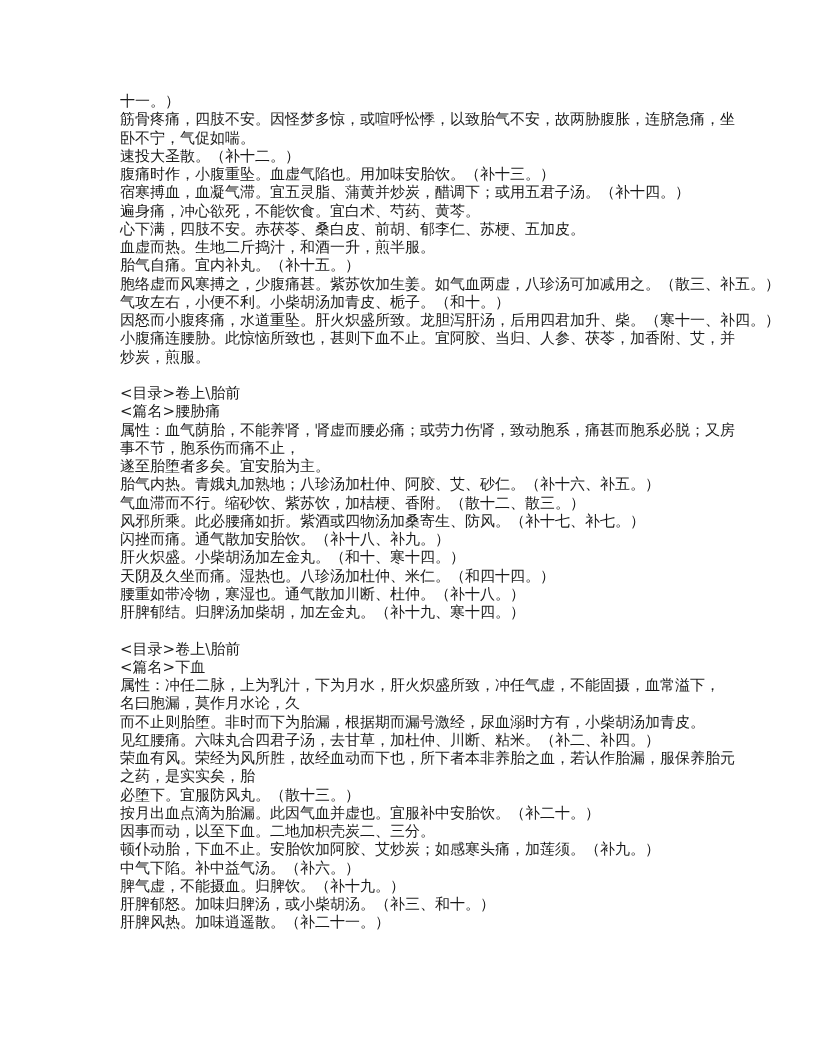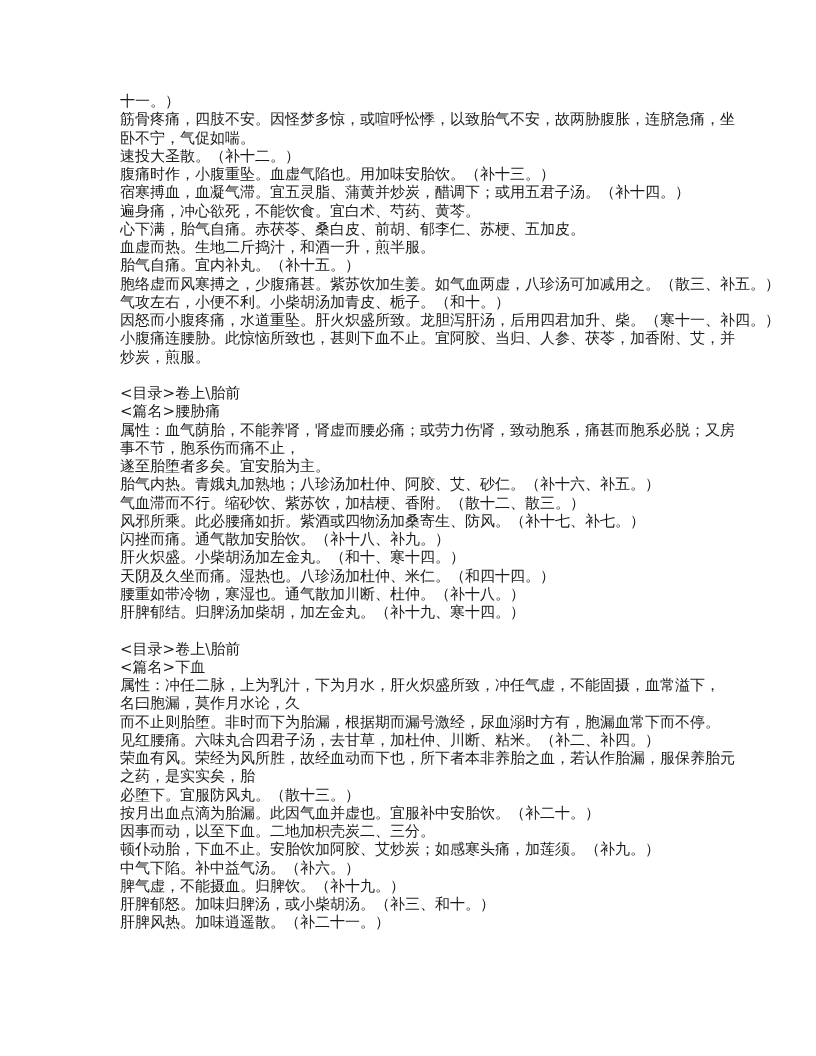--- a/index.html
+++ b/index.html
@@ -38,21 +38,21 @@
 <div class="page">
 
   <div>
     <div class="line">十一。）</div>
     <div class="line">筋骨疼痛，四肢不安。因怪梦多惊，或喧呼忪悸，以致胎气不安，故两胁腹胀，连脐急痛，坐</div>
     <div class="line">卧不宁，气促如喘。</div>
     <div class="line">速投大圣散。（补十二。）</div>
     <div class="line">腹痛时作，小腹重坠。血虚气陷也。用加味安胎饮。（补十三。）</div>
     <div class="line">宿寒搏血，血凝气滞。宜五灵脂、蒲黄并炒炭，醋调下；或用五君子汤。（补十四。）</div>
     <div class="line">遍身痛，冲心欲死，不能饮食。宜白术、芍药、黄芩。</div>
-    <div class="line">心下满，胎气自痛。赤茯苓、桑白皮、前胡、郁李仁、苏梗、五加皮。</div>
+    <div class="line">心下满，四肢不安。赤茯苓、桑白皮、前胡、郁李仁、苏梗、五加皮。</div>
     <div class="line">血虚而热。生地二斤捣汁，和酒一升，煎半服。</div>
     <div class="line">胎气自痛。宜内补丸。（补十五。）</div>
     <div class="line">胞络虚而风寒搏之，少腹痛甚。紫苏饮加生姜。如气血两虚，八珍汤可加减用之。（散三、补五。）</div>
     <div class="line">气攻左右，小便不利。小柴胡汤加青皮、栀子。（和十。）</div>
     <div class="line">因怒而小腹疼痛，水道重坠。肝火炽盛所致。龙胆泻肝汤，后用四君加升、柴。（寒十一、补四。）</div>
     <div class="line">小腹痛连腰胁。此惊恼所致也，甚则下血不止。宜阿胶、当归、人参、茯苓，加香附、艾，并</div>
     <div class="line">炒炭，煎服。</div>
   </div>
 
   <div class="blank"></div>
@@ -73,21 +73,21 @@
     <div class="line">肝脾郁结。归脾汤加柴胡，加左金丸。（补十九、寒十四。）</div>
   </div>
 
   <div class="blank"></div>
 
   <div>
     <div class="line">&lt;目录&gt;卷上\胎前</div>
     <div class="line">&lt;篇名&gt;下血</div>
     <div class="line">属性：冲任二脉，上为乳汁，下为月水，肝火炽盛所致，冲任气虚，不能固摄，血常溢下，</div>
     <div class="line">名曰胞漏，莫作月水论，久</div>
-    <div class="line">而不止则胎堕。非时而下为胎漏，根据期而漏号激经，尿血溺时方有，胞漏血常下而不停。</div>
+    <div class="line">而不止则胎堕。非时而下为胎漏，根据期而漏号激经，尿血溺时方有，小柴胡汤加青皮。</div>
     <div class="line">见红腰痛。六味丸合四君子汤，去甘草，加杜仲、川断、粘米。（补二、补四。）</div>
     <div class="line">荣血有风。荣经为风所胜，故经血动而下也，所下者本非养胎之血，若认作胎漏，服保养胎元</div>
     <div class="line">之药，是实实矣，胎</div>
     <div class="line">必堕下。宜服防风丸。（散十三。）</div>
     <div class="line">按月出血点滴为胎漏。此因气血并虚也。宜服补中安胎饮。（补二十。）</div>
     <div class="line">因事而动，以至下血。二地加枳壳炭二、三分。</div>
     <div class="line">顿仆动胎，下血不止。安胎饮加阿胶、艾炒炭；如感寒头痛，加莲须。（补九。）</div>
     <div class="line">中气下陷。补中益气汤。（补六。）</div>
     <div class="line">脾气虚，不能摄血。归脾饮。（补十九。）</div>
     <div class="line">肝脾郁怒。加味归脾汤，或小柴胡汤。（补三、和十。）</div>

